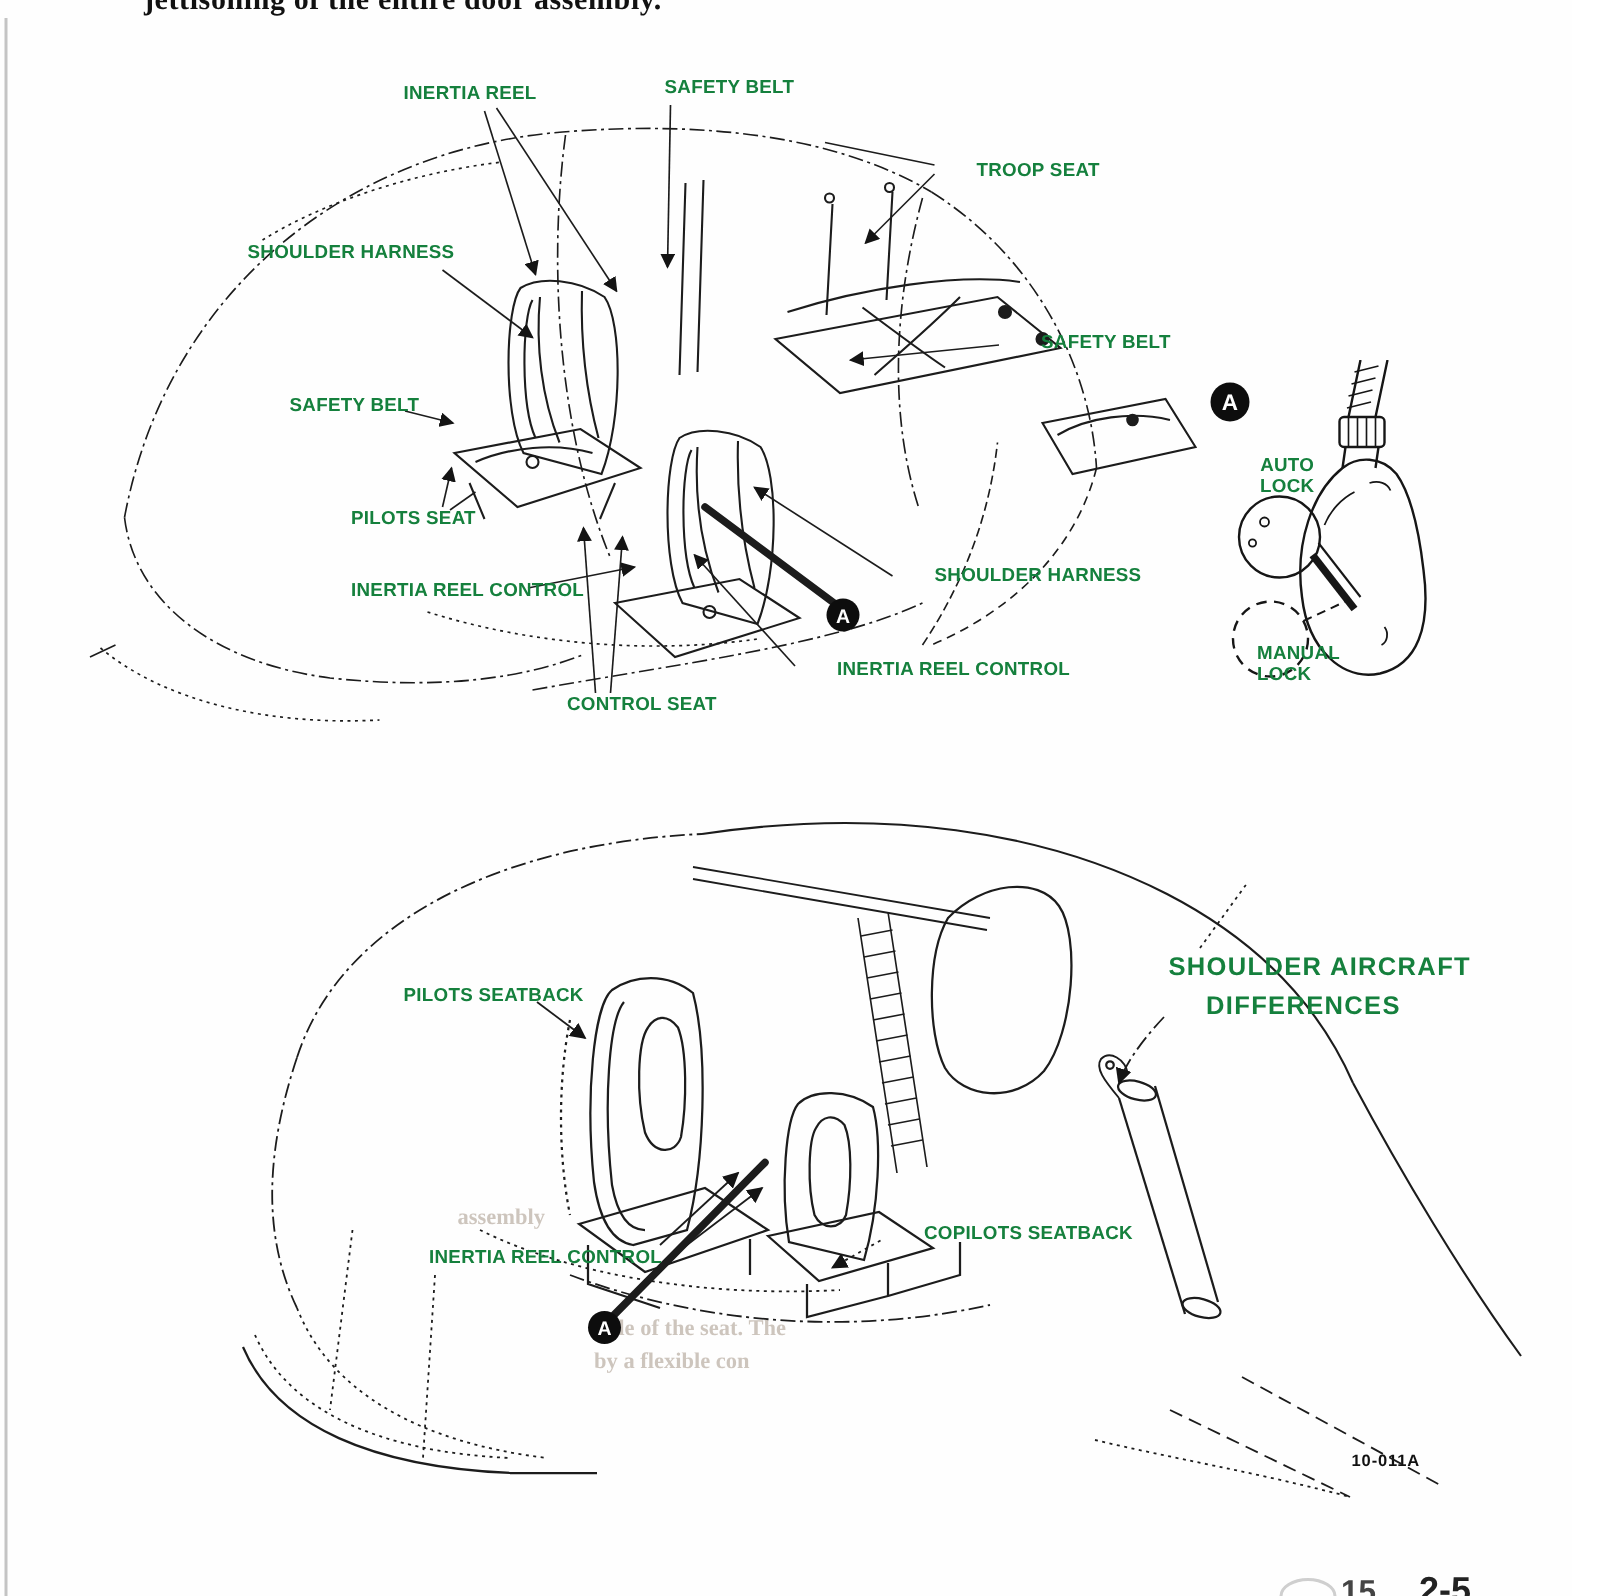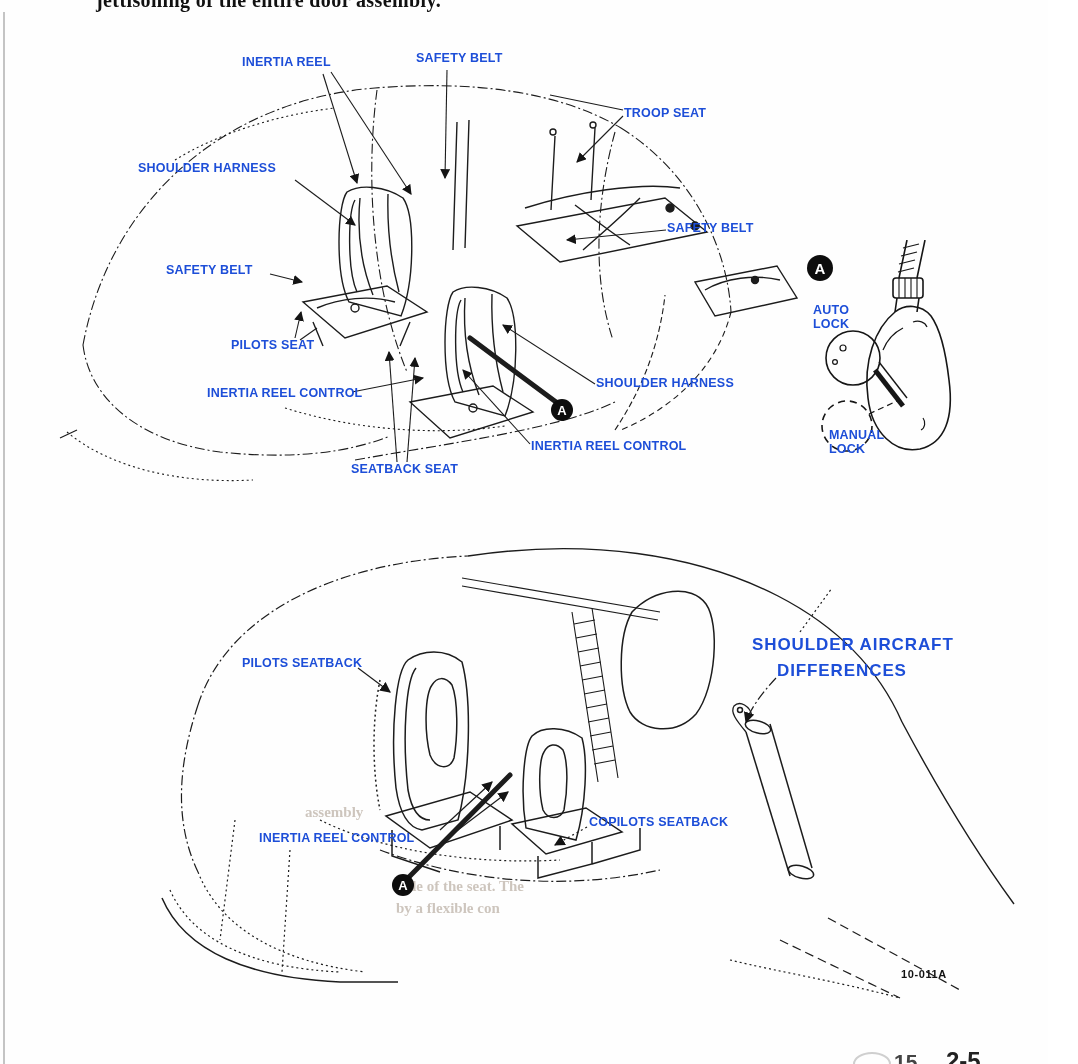--- a/index.html
+++ b/index.html
@@ -3,22 +3,22 @@
 <meta charset="utf-8">
 <style>
   html,body{margin:0;padding:0;background:#ffffff;}
   .page{position:relative;width:1048px;height:1064px;background:#fefefe;overflow:hidden;
         font-family:"Liberation Sans",sans-serif;}
   .edge{position:absolute;background:#c4c4c4;}
   .edge-left{left:3px;top:12px;width:1.5px;height:1052px;}
   .edge-right{left:1071px;top:26px;width:1px;height:1038px;background:#d2d2d2;}
   .clipped-top{position:absolute;top:-11px;left:96px;
         font:700 20px "Liberation Serif",serif;color:#111;letter-spacing:.4px;white-space:nowrap;}
-  .label{position:absolute;font:700 12.5px/1.15 "Liberation Sans",sans-serif;color:#1d4ed8;
-        white-space:nowrap;letter-spacing:.2px;z-index:5;}
+  .label{position:absolute;font:700 12.5px/1.15 "Liberation Sans",sans-serif;color:#15803d;
+        white-space:nowrap;letter-spacing:.2px;z-index:5;margin-left:27px;}
   .label-lg{font-size:17px;letter-spacing:.9px;}
   .marker-a{position:absolute;width:22px;height:22px;border-radius:50%;background:#0d0d0d;color:#fff;
         display:flex;align-items:center;justify-content:center;
         font:700 13px "Liberation Sans",sans-serif;z-index:6;}
   .marker-a.big{width:26px;height:26px;font-size:15px;}
   .art{position:absolute;z-index:2;}
   .ghost{position:absolute;font:700 15px "Liberation Serif",serif;color:rgba(125,105,85,.38);
         filter:blur(.5px);white-space:nowrap;z-index:1;}
   .fig-code{position:absolute;left:901px;top:968px;font:700 11px "Liberation Sans",sans-serif;
         letter-spacing:.6px;color:#111;}
@@ -222,34 +222,34 @@
 
       <line x1="370" y1="255" x2="266" y2="360" stroke-width="5" stroke-linecap="round"></line>
     </g>
   </svg>
 
   <div class="label" style="left:242px;top:55px;">INERTIA REEL</div>
   <div class="label" style="left:416px;top:51px;">SAFETY BELT</div>
   <div class="label" style="left:624px;top:106px;">TROOP SEAT</div>
   <div class="label" style="left:138px;top:161px;">SHOULDER HARNESS</div>
   <div class="label" style="left:166px;top:263px;">SAFETY BELT</div>
-  <div class="label" style="left:231px;top:338px;">PILOTS SEAT</div>
+  <div class="label" style="left:207px;top:338px;">PILOTS SEAT</div>
   <div class="label" style="left:207px;top:386px;">INERTIA REEL CONTROL</div>
   <div class="label" style="left:667px;top:221px;">SAFETY BELT</div>
   <div class="label" style="left:596px;top:376px;">SHOULDER HARNESS</div>
   <div class="label" style="left:531px;top:439px;">INERTIA REEL CONTROL</div>
-  <div class="label" style="left:351px;top:462px;">SEATBACK SEAT</div>
+  <div class="label" style="left:351px;top:462px;">CONTROL SEAT</div>
   <div class="marker-a" style="left:551px;top:399px;">A</div>
 
   <div class="marker-a big" style="left:807px;top:255px;">A</div>
   <div class="label" style="left:813px;top:303px;text-align:center;">
     <div>AUTO</div>
     <div>LOCK</div>
   </div>
-  <div class="label" style="left:829px;top:428px;">
+  <div class="label" style="left:811px;top:428px;">
     <div>MANUAL</div>
     <div>LOCK</div>
   </div>
 
   <div class="label" style="left:242px;top:656px;">PILOTS SEATBACK</div>
   <div class="label" style="left:589px;top:815px;text-align:center;">COPILOTS SEATBACK</div>
   <div class="label" style="left:259px;top:831px;">INERTIA REEL CONTROL</div>
   <div class="label label-lg" style="left:752px;top:635px;">SHOULDER AIRCRAFT</div>
   <div class="label label-lg" style="left:777px;top:661px;">DIFFERENCES</div>
   <div class="marker-a" style="left:392px;top:874px;">A</div>

